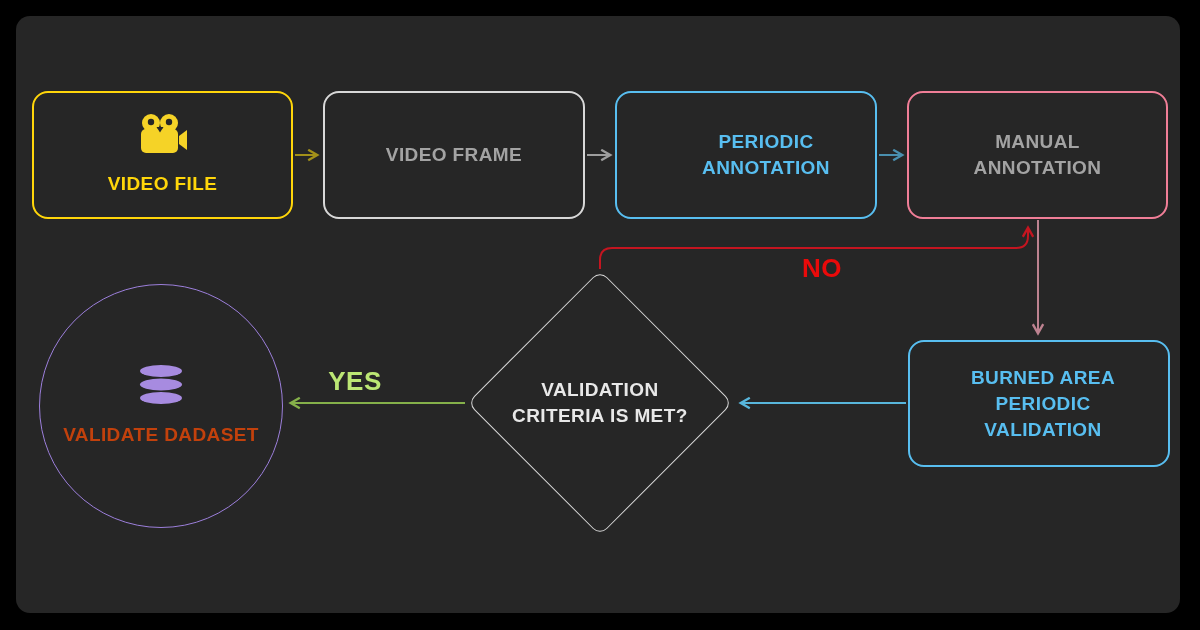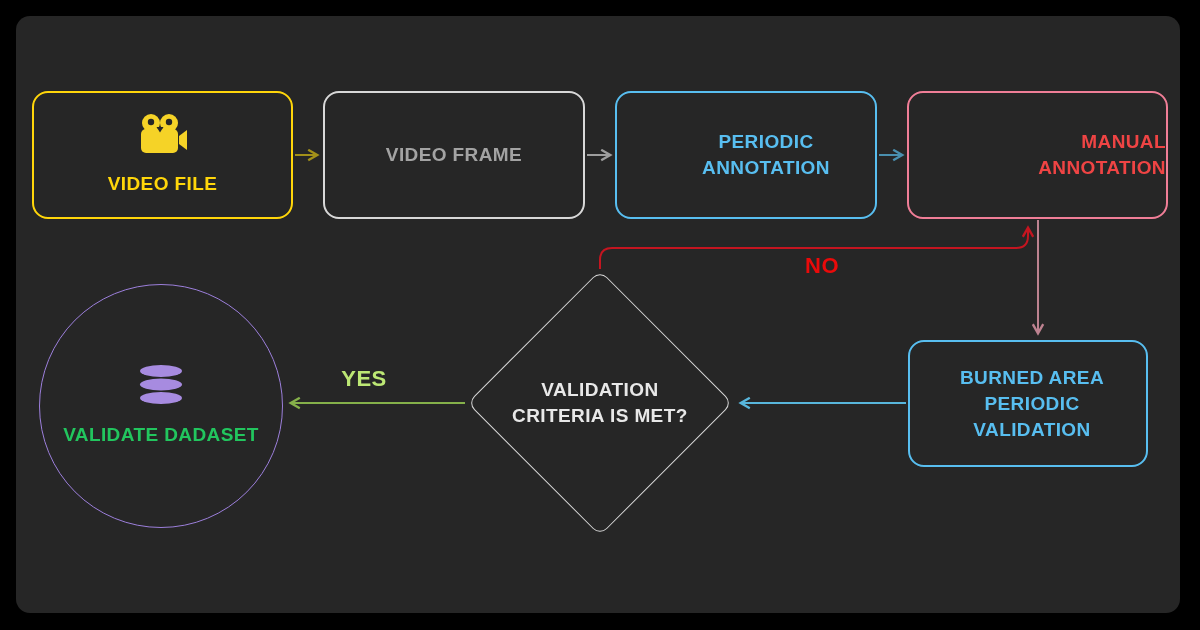--- a/index.html
+++ b/index.html
@@ -10,30 +10,30 @@
   .panel{
     position:absolute;left:16px;top:16px;width:1164px;height:597px;
     background:#262626;border-radius:14px;
   }
   .node{
     position:absolute;display:flex;flex-direction:column;align-items:center;
     justify-content:center;text-align:center;box-sizing:border-box;
     font-size:19px;font-weight:700;line-height:26px;letter-spacing:0.4px;
   }
   .rect{border:2px solid;border-radius:16px;background:transparent;}
-  .circle{border:1.5px solid #9C7FDB;border-radius:50%;color:#22c55e;}
+  .circle{border:1.5px solid #9C7FDB;border-radius:50%;color:#c2410c;}
   .diamond{
     border:1.5px solid #D8D8D8;border-radius:10px;color:#E8E8E8;
     transform:rotate(45deg);
   }
   .diamond .dtext{transform:rotate(-45deg);display:flex;flex-direction:column;}
   .nicon{display:block;margin-bottom:10px;}
   .nlabel{display:block;}
   .edge-label{
-    position:absolute;font-weight:700;font-size:22px;letter-spacing:0.5px;
+    position:absolute;font-weight:700;font-size:26px;letter-spacing:0.5px;
     text-align:center;
   }
   svg.connectors{position:absolute;left:0;top:0;pointer-events:none;}
 </style>
 </head>
 <body>
 
 <div class="panel"></div>
 
 <svg class="connectors" width="1200" height="630" viewBox="0 0 1200 630">
@@ -88,26 +88,26 @@
 
 <div class="node rect" style="left:323px;top:91px;width:262px;height:128px;border-color:#D8D8D8;color:#a3a3a3;">
   <span class="nlabel">VIDEO FRAME</span>
 </div>
 
 <div class="node rect" style="left:615px;top:91px;width:262px;height:128px;border-color:#58BEF0;color:#58BEF0;padding-left:40px;">
   <span class="nlabel">PERIODIC</span>
   <span class="nlabel">ANNOTATION</span>
 </div>
 
-<div class="node rect" style="left:907px;top:91px;width:261px;height:128px;border-color:#F07E97;color:#ef4444;align-items:flex-end;">
+<div class="node rect" style="left:907px;top:91px;width:261px;height:128px;border-color:#F07E97;color:#a3a3a3;">
   <span class="nlabel">MANUAL</span>
   <span class="nlabel">ANNOTATION</span>
 </div>
 
-<div class="node rect" style="left:908px;top:340px;width:240px;height:127px;border-color:#58BEF0;color:#58BEF0;padding-left:8px;">
+<div class="node rect" style="left:908px;top:340px;width:262px;height:127px;border-color:#58BEF0;color:#58BEF0;padding-left:8px;">
   <span class="nlabel">BURNED AREA</span>
   <span class="nlabel">PERIODIC</span>
   <span class="nlabel">VALIDATION</span>
 </div>
 
 <div class="node diamond" style="left:506px;top:309px;width:188px;height:188px;">
   <span class="dtext">
     <span class="nlabel">VALIDATION</span>
     <span class="nlabel">CRITERIA IS MET?</span>
   </span>
@@ -120,13 +120,13 @@
         <ellipse cx="23" cy="6" rx="21" ry="6"></ellipse>
         <ellipse cx="23" cy="19.5" rx="21" ry="6"></ellipse>
         <ellipse cx="23" cy="33" rx="21" ry="6"></ellipse>
       </g>
     </svg>
   </span>
   <span class="nlabel">VALIDATE DADASET</span>
 </div>
 
 <div class="edge-label" style="left:782px;top:253px;width:80px;color:#EA0A0A;">NO</div>
-<div class="edge-label" style="left:324px;top:366px;width:80px;color:#BCE774;">YES</div>
+<div class="edge-label" style="left:315px;top:366px;width:80px;color:#BCE774;">YES</div>
 
 </body></html>

